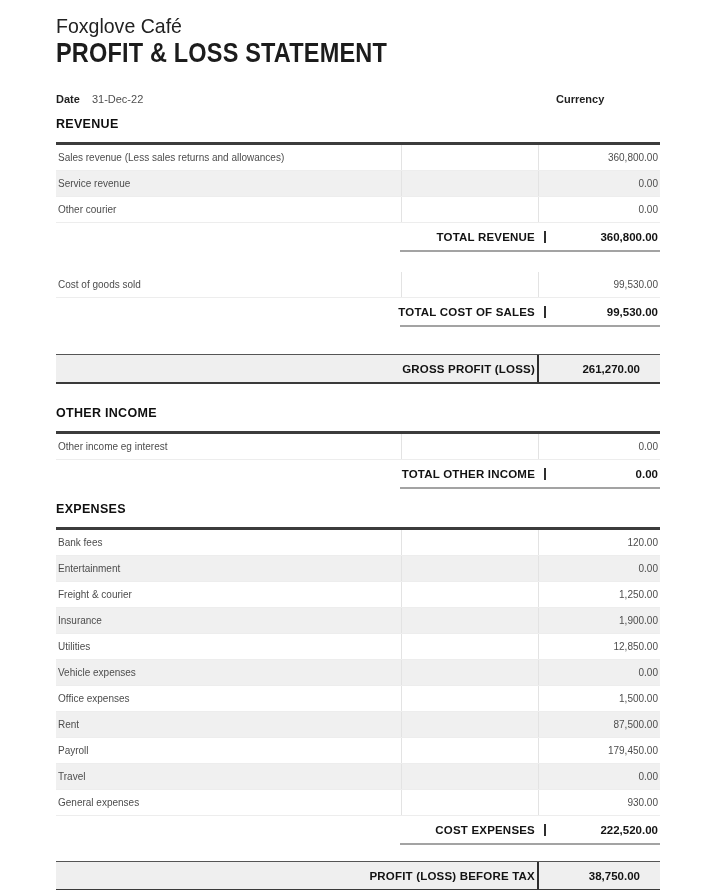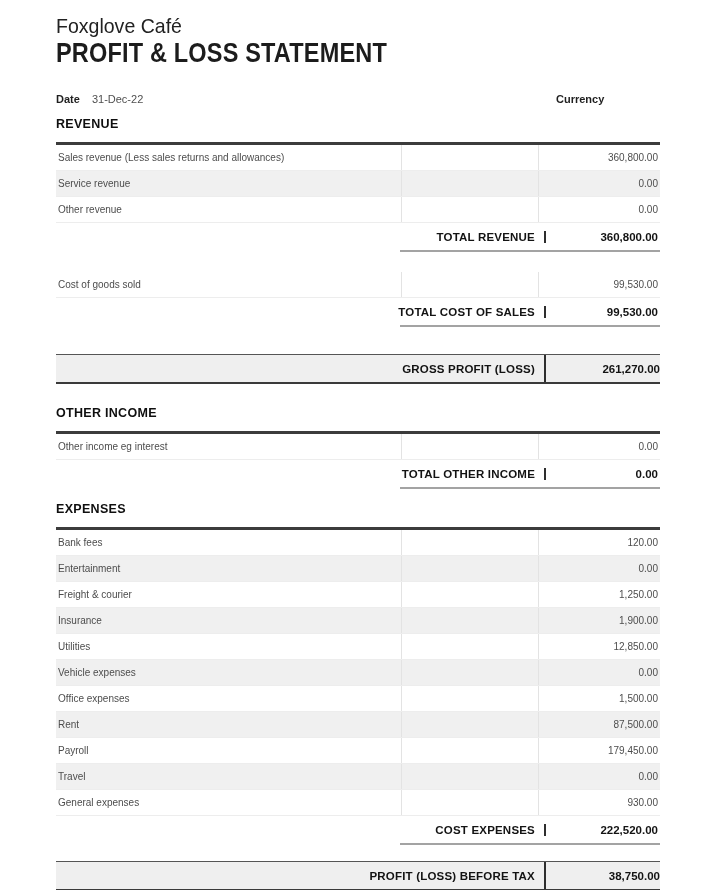--- a/index.html
+++ b/index.html
@@ -66,26 +66,26 @@
     flex:1; display:flex; align-items:center; justify-content:flex-end;
     padding-right:2px; font-size:11.5px; font-weight:700; color:#131313;
   }
 
   .band {
     display:flex; align-items:stretch; height:27px; background:#efefef;
     border-top:1px solid #555555; border-bottom:2px solid #3a3a3a;
   }
   .band-label {
     width:479px; display:flex; align-items:center; justify-content:flex-end;
-    padding-right:9px; font-size:11.5px; font-weight:700; color:#131313;
+    padding-right:2px; font-size:11.5px; font-weight:700; color:#131313;
     letter-spacing:0.2px; border-right:2px solid #2e2e2e; white-space:nowrap;
   }
   .band-amount {
     flex:1; display:flex; align-items:center; justify-content:flex-end;
-    padding-right:0; font-size:11.5px; font-weight:700; color:#131313;
+    padding-right:20px; font-size:11.5px; font-weight:700; color:#131313;
   }
 </style>
 </head>
 <body>
 
 <div class="sheet">
   <div>
     <div class="subtitle">Foxglove Café</div>
   </div>
   <div>
@@ -105,21 +105,21 @@
           <div class="c-label">Sales revenue (Less sales returns and allowances)</div>
           <div class="c-mid"></div>
           <div class="c-amount">360,800.00</div>
         </div>
         <div class="row shaded">
           <div class="c-label">Service revenue</div>
           <div class="c-mid"></div>
           <div class="c-amount">0.00</div>
         </div>
         <div class="row">
-          <div class="c-label">Other revenue</div>
+          <div class="c-label">Other courier</div>
           <div class="c-mid"></div>
           <div class="c-amount">0.00</div>
         </div>
         <div class="total-row">
           <div class="total-label">TOTAL REVENUE</div>
           <div class="total-amount">360,800.00</div>
         </div>
       </div>
       <div class="block block-1">
         <div class="row">

